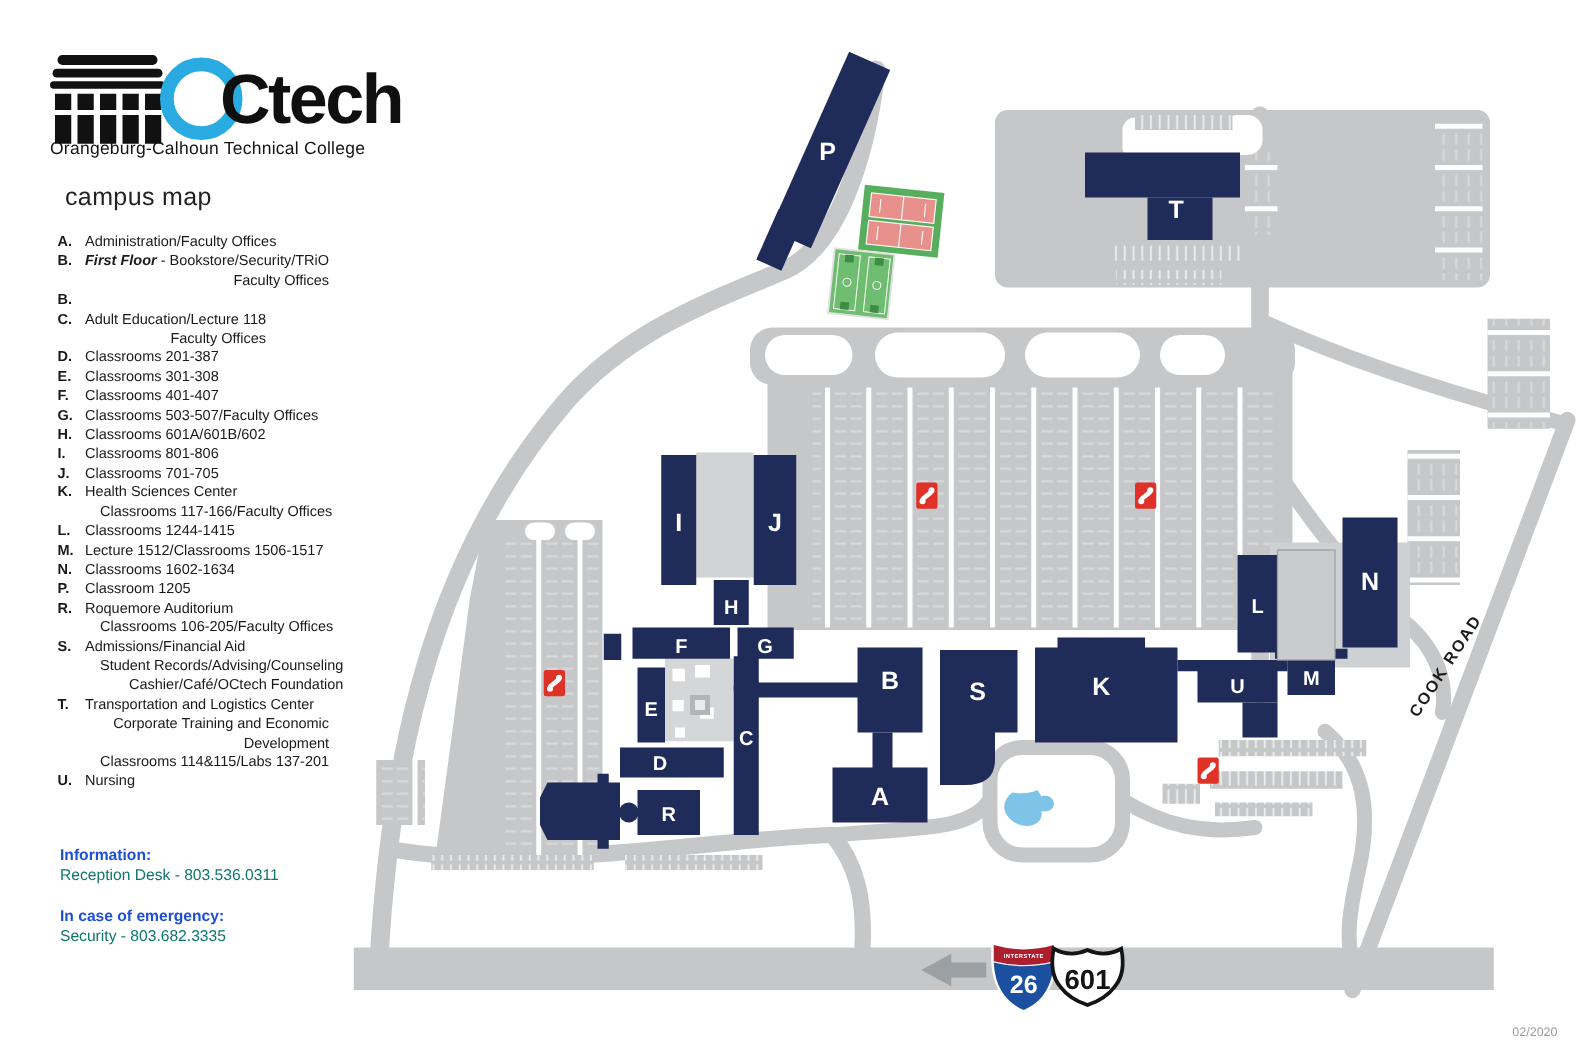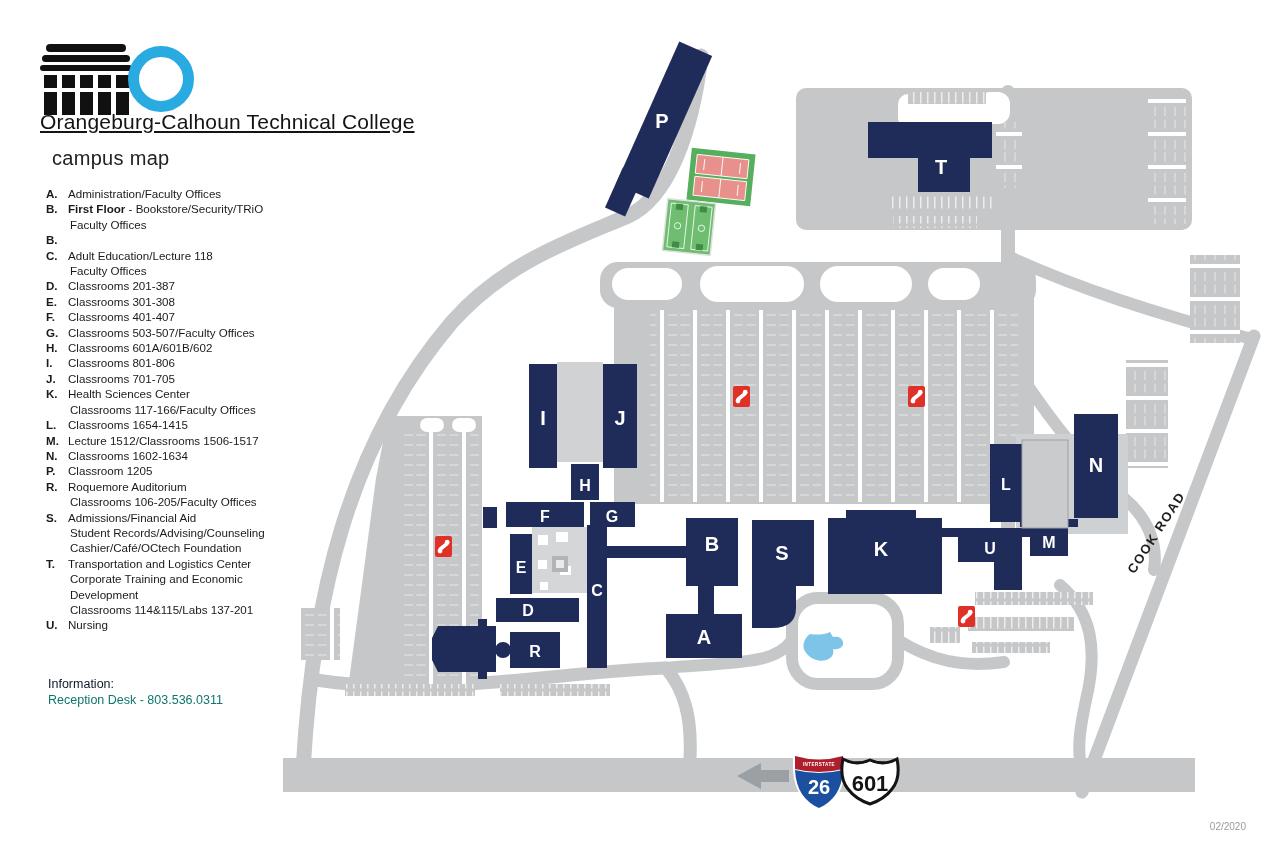--- a/index.html
+++ b/index.html
@@ -4,29 +4,29 @@
 <style>
   html,body{margin:0;padding:0;background:#fff;}
   #canvas{position:relative;width:1272px;height:844px;background:#fff;overflow:hidden;
           font-family:"Liberation Sans",sans-serif;color:#1a1a1a;}
   #mapsvg{position:absolute;left:0;top:0;}
   
   #logo{position:absolute;left:40px;top:44px;}
   #wordmark{position:absolute;left:128px;top:46px;display:flex;align-items:center;}
   .ring{display:inline-block;width:44px;height:44px;border:11px solid #29abe2;border-radius:50%;}
   .ctech{font-size:56px;font-weight:600;letter-spacing:-2px;color:#0f0f0f;margin-left:-18px;line-height:1;}
-  #college{position:absolute;left:40px;top:110px;font-size:21px;color:#141414;letter-spacing:.2px;text-decoration:underline;}
+  #college{position:absolute;left:40px;top:110px;font-size:14px;color:#141414;letter-spacing:.2px;}
   #maptitle{position:absolute;left:52px;top:147px;font-size:20px;font-weight:normal;color:#222;letter-spacing:.3px;}
   #legend{position:absolute;left:46px;top:186px;width:288px;font-size:11.6px;line-height:15.4px;}
   .li{display:flex;}
   .ll{flex:none;width:22px;font-weight:bold;}
-  .lt b{font-weight:bold;}
-  .l2{display:block;margin-left:2px;}
+  .lt b{font-weight:bold;font-style:italic;}
+  .l2{display:block;margin-left:12px;text-align:right;}
   #infoblk{position:absolute;left:48px;top:676px;font-size:12.5px;line-height:16px;}
-  .ih{font-weight:normal;color:#0f172a;}
+  .ih{font-weight:bold;color:#1d4ed8;}
   .ig{color:#0f766e;}
   #emerg{margin-top:17px;}
   #mapdate{position:absolute;right:26px;bottom:12px;font-size:10px;color:#9a9da0;}
   
   .bl{fill:#fff;font-family:"Liberation Sans",sans-serif;font-weight:bold;font-size:20px;text-anchor:middle;}
   .bls{font-size:16px;}
   .rl{font-family:"Liberation Sans",sans-serif;font-weight:bold;font-size:13px;fill:#1c1c1c;
       letter-spacing:1.5px;text-anchor:middle;}
   .int{fill:#fff;font-family:"Liberation Sans",sans-serif;font-weight:bold;font-size:4.6px;
        letter-spacing:.4px;text-anchor:middle;}
@@ -262,20 +262,21 @@
           <rect x="22" y="31" width="13" height="40"></rect>
       <rect x="40" y="31" width="13" height="40"></rect>
           <rect x="58" y="31" width="13" height="40"></rect>
       <rect x="76" y="31" width="13" height="40"></rect>
     </g>
     <rect x="0" y="44" width="92" height="4" fill="#fff"></rect>
   </svg>
 </div>
 <div id="wordmark">
   <span class="ring"></span>
+  <span class="ctech">Ctech</span>
 </div>
 <div id="college">Orangeburg-Calhoun Technical College</div>
 <div id="maptitle">campus map</div>
 
 <div id="legend">
   <div class="li">
         <span class="ll">A.</span>
         <span class="lt"><span>Administration/Faculty Offices</span></span>
       </div>
   <div class="li">
@@ -316,21 +317,21 @@
   <div class="li">
         <span class="ll">J.</span>
         <span class="lt"><span>Classrooms 701-705</span></span>
       </div>
   <div class="li">
         <span class="ll">K.</span>
         <span class="lt"><span>Health Sciences Center</span><span class="l2">Classrooms 117-166/Faculty Offices</span></span>
       </div>
   <div class="li">
         <span class="ll">L.</span>
-        <span class="lt"><span>Classrooms 1654-1415</span></span>
+        <span class="lt"><span>Classrooms 1244-1415</span></span>
       </div>
   <div class="li">
         <span class="ll">M.</span>
         <span class="lt"><span>Lecture 1512/Classrooms 1506-1517</span></span>
       </div>
   <div class="li">
         <span class="ll">N.</span>
         <span class="lt"><span>Classrooms 1602-1634</span></span>
       </div>
   <div class="li">
@@ -351,17 +352,21 @@
       </div>
   <div class="li">
         <span class="ll">U.</span>
         <span class="lt"><span>Nursing</span></span>
       </div>
 </div>
 
 <div id="infoblk">
   <div class="ih">Information:</div>
   <div class="ig">Reception Desk - 803.536.0311</div>
+  <div id="emerg">
+    <div class="ih">In case of emergency:</div>
+    <div class="ig">Security - 803.682.3335</div>
+  </div>
 </div>
 
 <div id="mapdate">02/2020</div>
 
 </div>
 
 </body></html>

